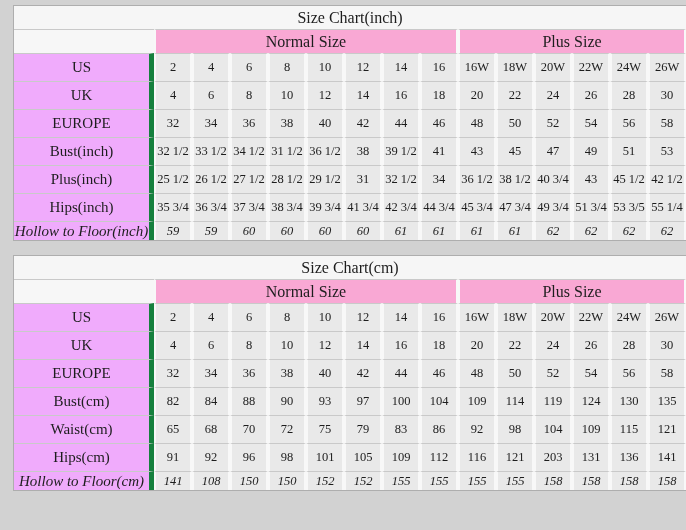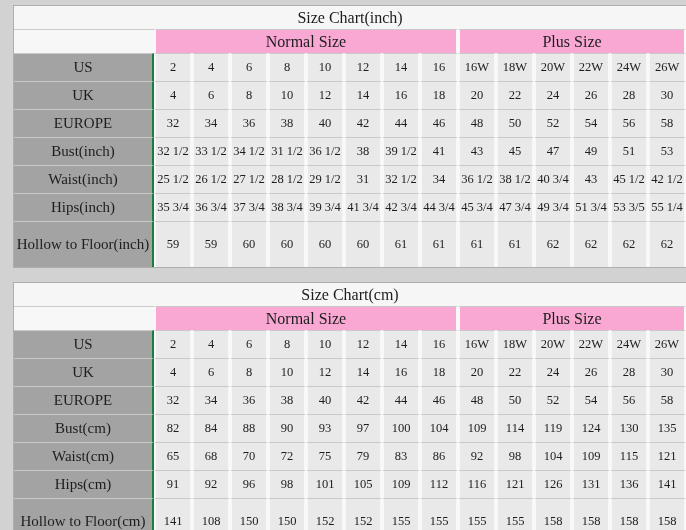--- a/index.html
+++ b/index.html
@@ -37,25 +37,25 @@
     background: #f6f6f6;
   }
   .group-row td { height: 24px; font-size: 16px; border-top: 1px solid #c9c9c9; }
   .corner-cell  { background: #f7f7f7; }
   .group-cell   {
     background: #f9a8d4;
     border-left: 2px solid #f8f8f8;
     border-right: 2px solid #f8f8f8;
   }
   tbody tr td { border-top: 1px solid #c9c9c9; height: 28px; }
-  tbody tr.tall td { height: 46px; }
+  tbody tr.tall td { height: 19px; font-style: italic; }
   .label-cell {
-    background: #a3a3a3;
+    background: #f0abfc;
     font-size: 15px;
-    border-right: 2px solid #15803d;
+    border-right: 5px solid #15803d;
   }
   .data-cell {
     background: #e9e9e9;
     font-size: 12.5px;
     border-left: 2px solid #f8f8f8;
     border-right: 2px solid #f8f8f8;
   }
 </style>
 </head>
 <body>
@@ -151,21 +151,21 @@
         <td class="data-cell">39 1/2</td>
         <td class="data-cell">41</td>
         <td class="data-cell">43</td>
         <td class="data-cell">45</td>
         <td class="data-cell">47</td>
         <td class="data-cell">49</td>
         <td class="data-cell">51</td>
         <td class="data-cell">53</td>
       </tr>
       <tr>
-        <td class="label-cell">Waist(inch)</td>
+        <td class="label-cell">Plus(inch)</td>
         <td class="data-cell">25 1/2</td>
         <td class="data-cell">26 1/2</td>
         <td class="data-cell">27 1/2</td>
         <td class="data-cell">28 1/2</td>
         <td class="data-cell">29 1/2</td>
         <td class="data-cell">31</td>
         <td class="data-cell">32 1/2</td>
         <td class="data-cell">34</td>
         <td class="data-cell">36 1/2</td>
         <td class="data-cell">38 1/2</td>
@@ -330,21 +330,21 @@
         <td class="data-cell">91</td>
         <td class="data-cell">92</td>
         <td class="data-cell">96</td>
         <td class="data-cell">98</td>
         <td class="data-cell">101</td>
         <td class="data-cell">105</td>
         <td class="data-cell">109</td>
         <td class="data-cell">112</td>
         <td class="data-cell">116</td>
         <td class="data-cell">121</td>
-        <td class="data-cell">126</td>
+        <td class="data-cell">203</td>
         <td class="data-cell">131</td>
         <td class="data-cell">136</td>
         <td class="data-cell">141</td>
       </tr>
       <tr class="tall">
         <td class="label-cell">Hollow to Floor(cm)</td>
         <td class="data-cell">141</td>
         <td class="data-cell">108</td>
         <td class="data-cell">150</td>
         <td class="data-cell">150</td>

